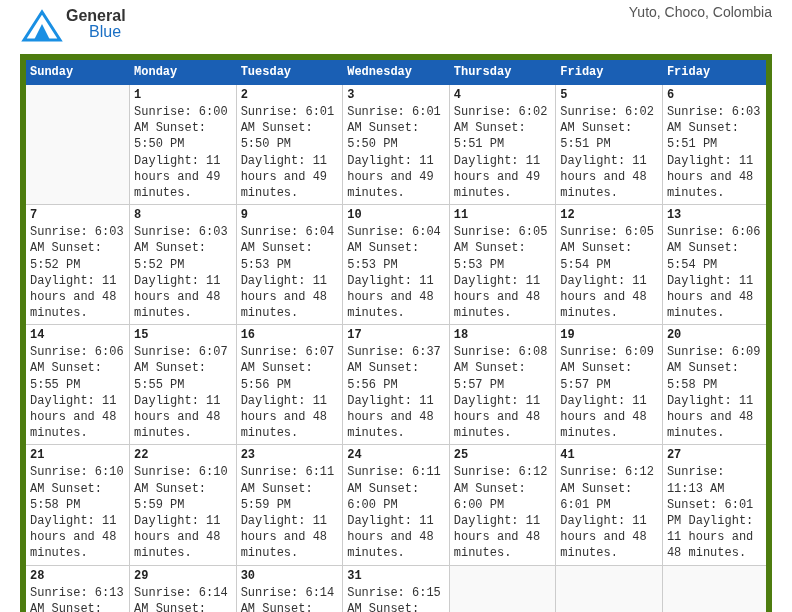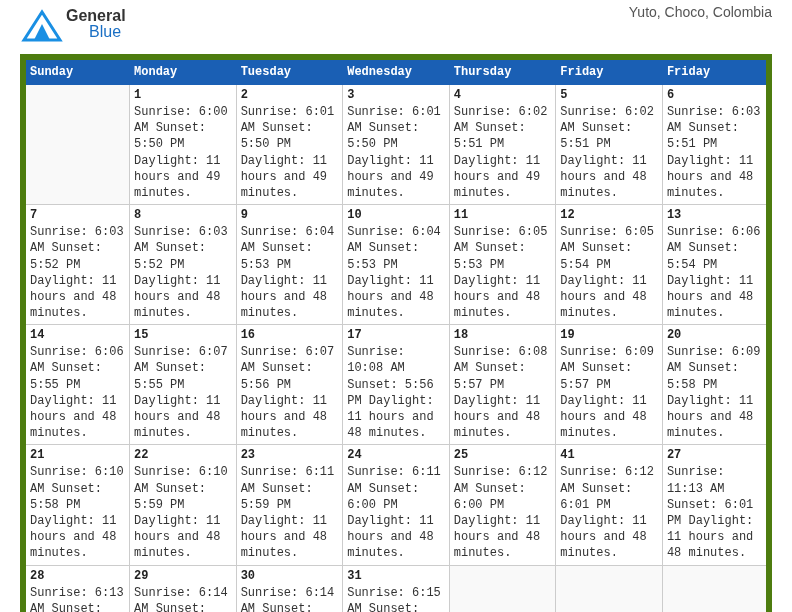--- a/index.html
+++ b/index.html
@@ -250,21 +250,21 @@
           </td>
           <td>
             <span class="day-number">16</span>
             <div class="day-info">Sunrise: 6:07 AM
 Sunset: 5:56 PM
 Daylight: 11 hours
 and 48 minutes.</div>
           </td>
           <td>
             <span class="day-number">17</span>
-            <div class="day-info">Sunrise: 10:08 AM
+            <div class="day-info">Sunrise: 6:37 AM
 Sunset: 5:56 PM
 Daylight: 11 hours
 and 48 minutes.</div>
           </td>
           <td>
             <span class="day-number">18</span>
             <div class="day-info">Sunrise: 6:08 AM
 Sunset: 5:57 PM
 Daylight: 11 hours
 and 48 minutes.</div>

